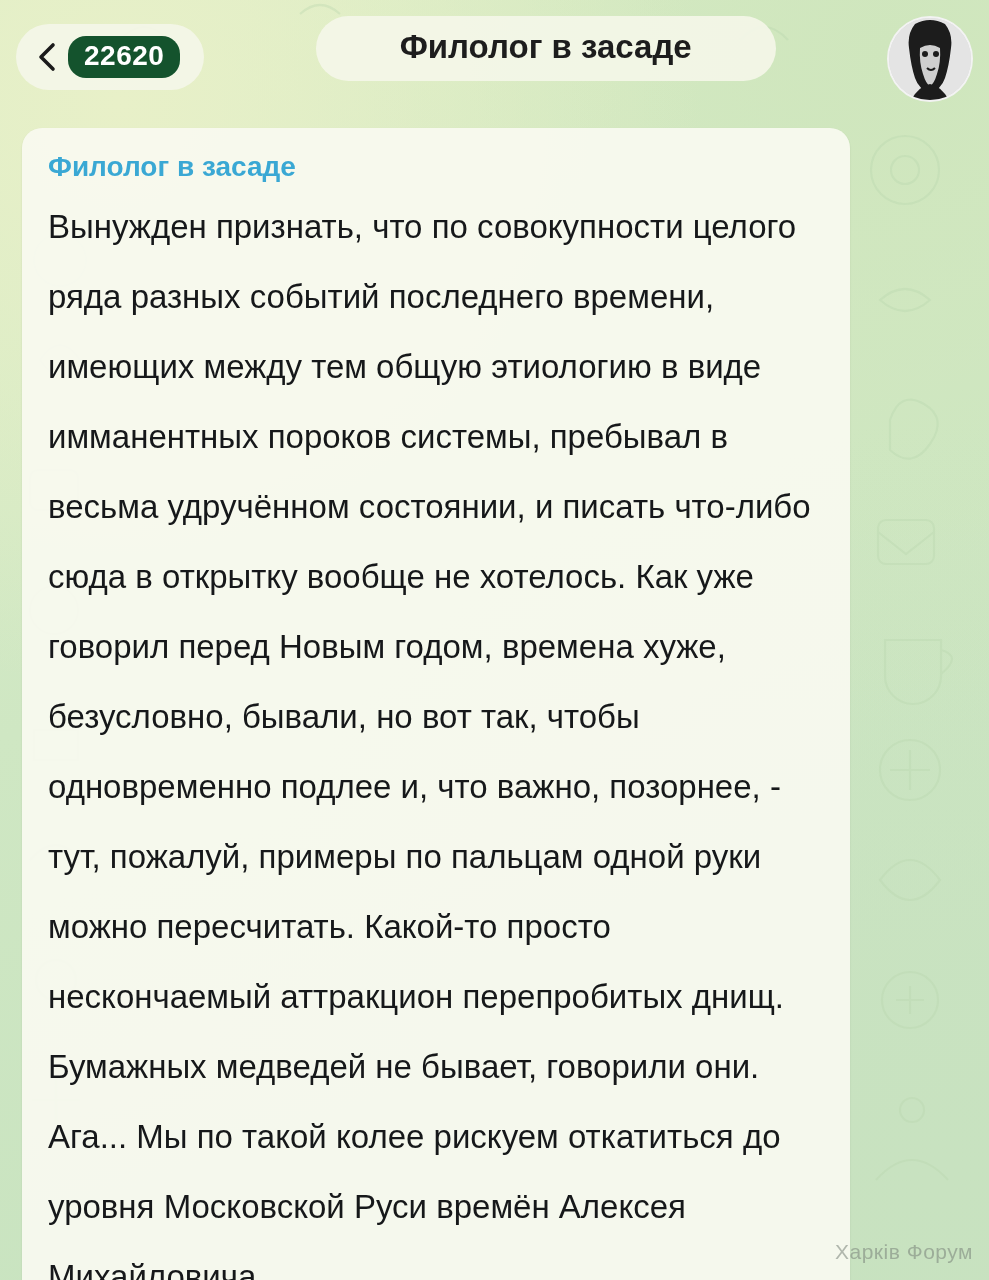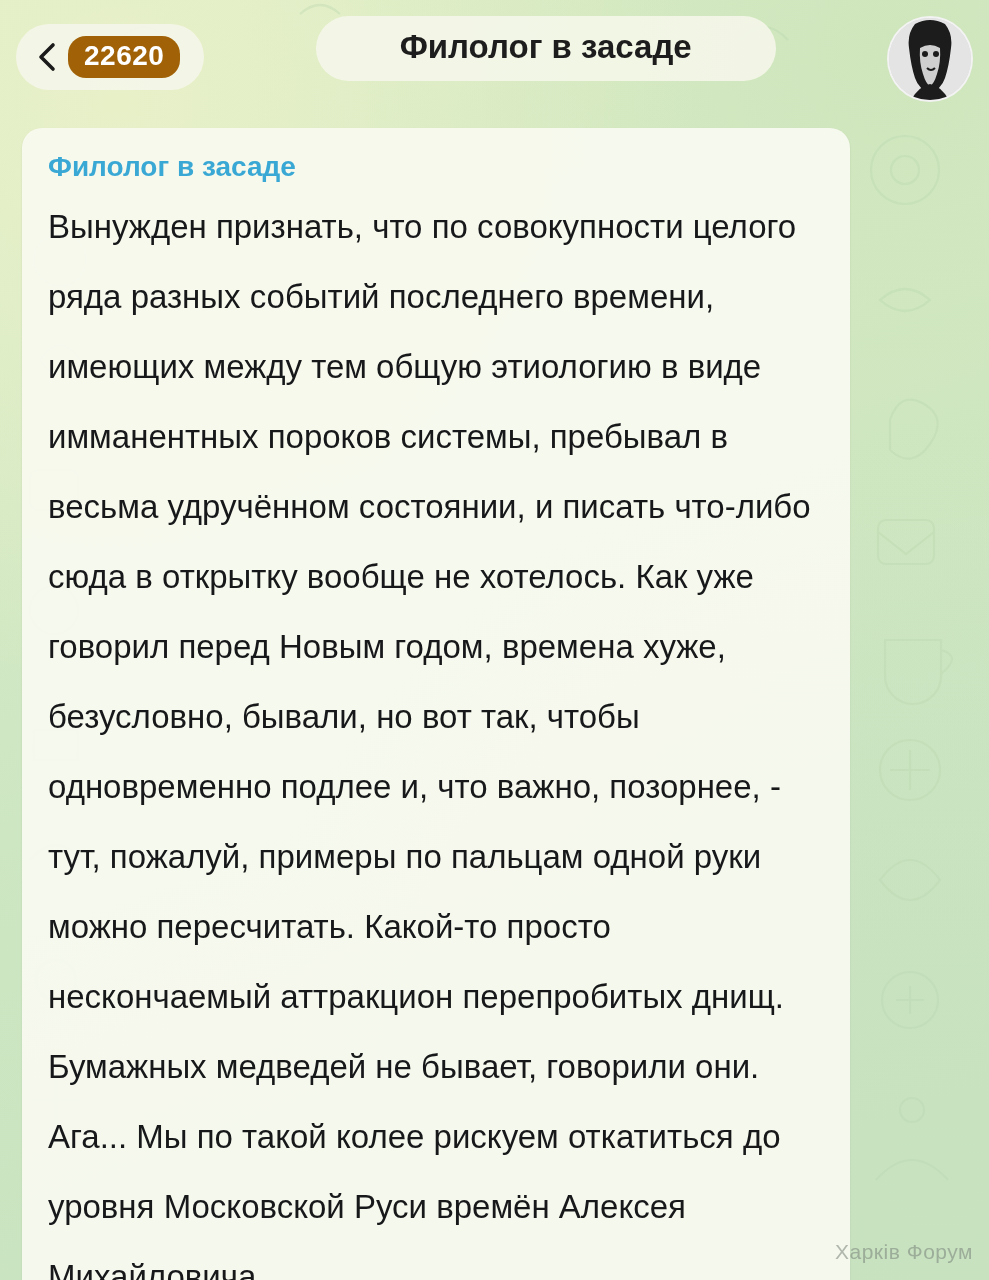--- a/index.html
+++ b/index.html
@@ -56,21 +56,21 @@
     height: 66px;
     box-sizing: border-box;
     margin-top: 8px;
   }
   .back-arrow {
     width: 24px;
     height: 30px;
     display: block;
   }
   .back-count {
-    background: #a16207;
+    background: #14532d;
     color: #ffffff;
     border-radius: 18px;
     font-size: 28px;
     font-weight: 700;
     padding: 4px 16px 6px 16px;
     line-height: 1.15;
     letter-spacing: 0.5px;
   }
   .title-pill {
     flex: 0 1 auto;

